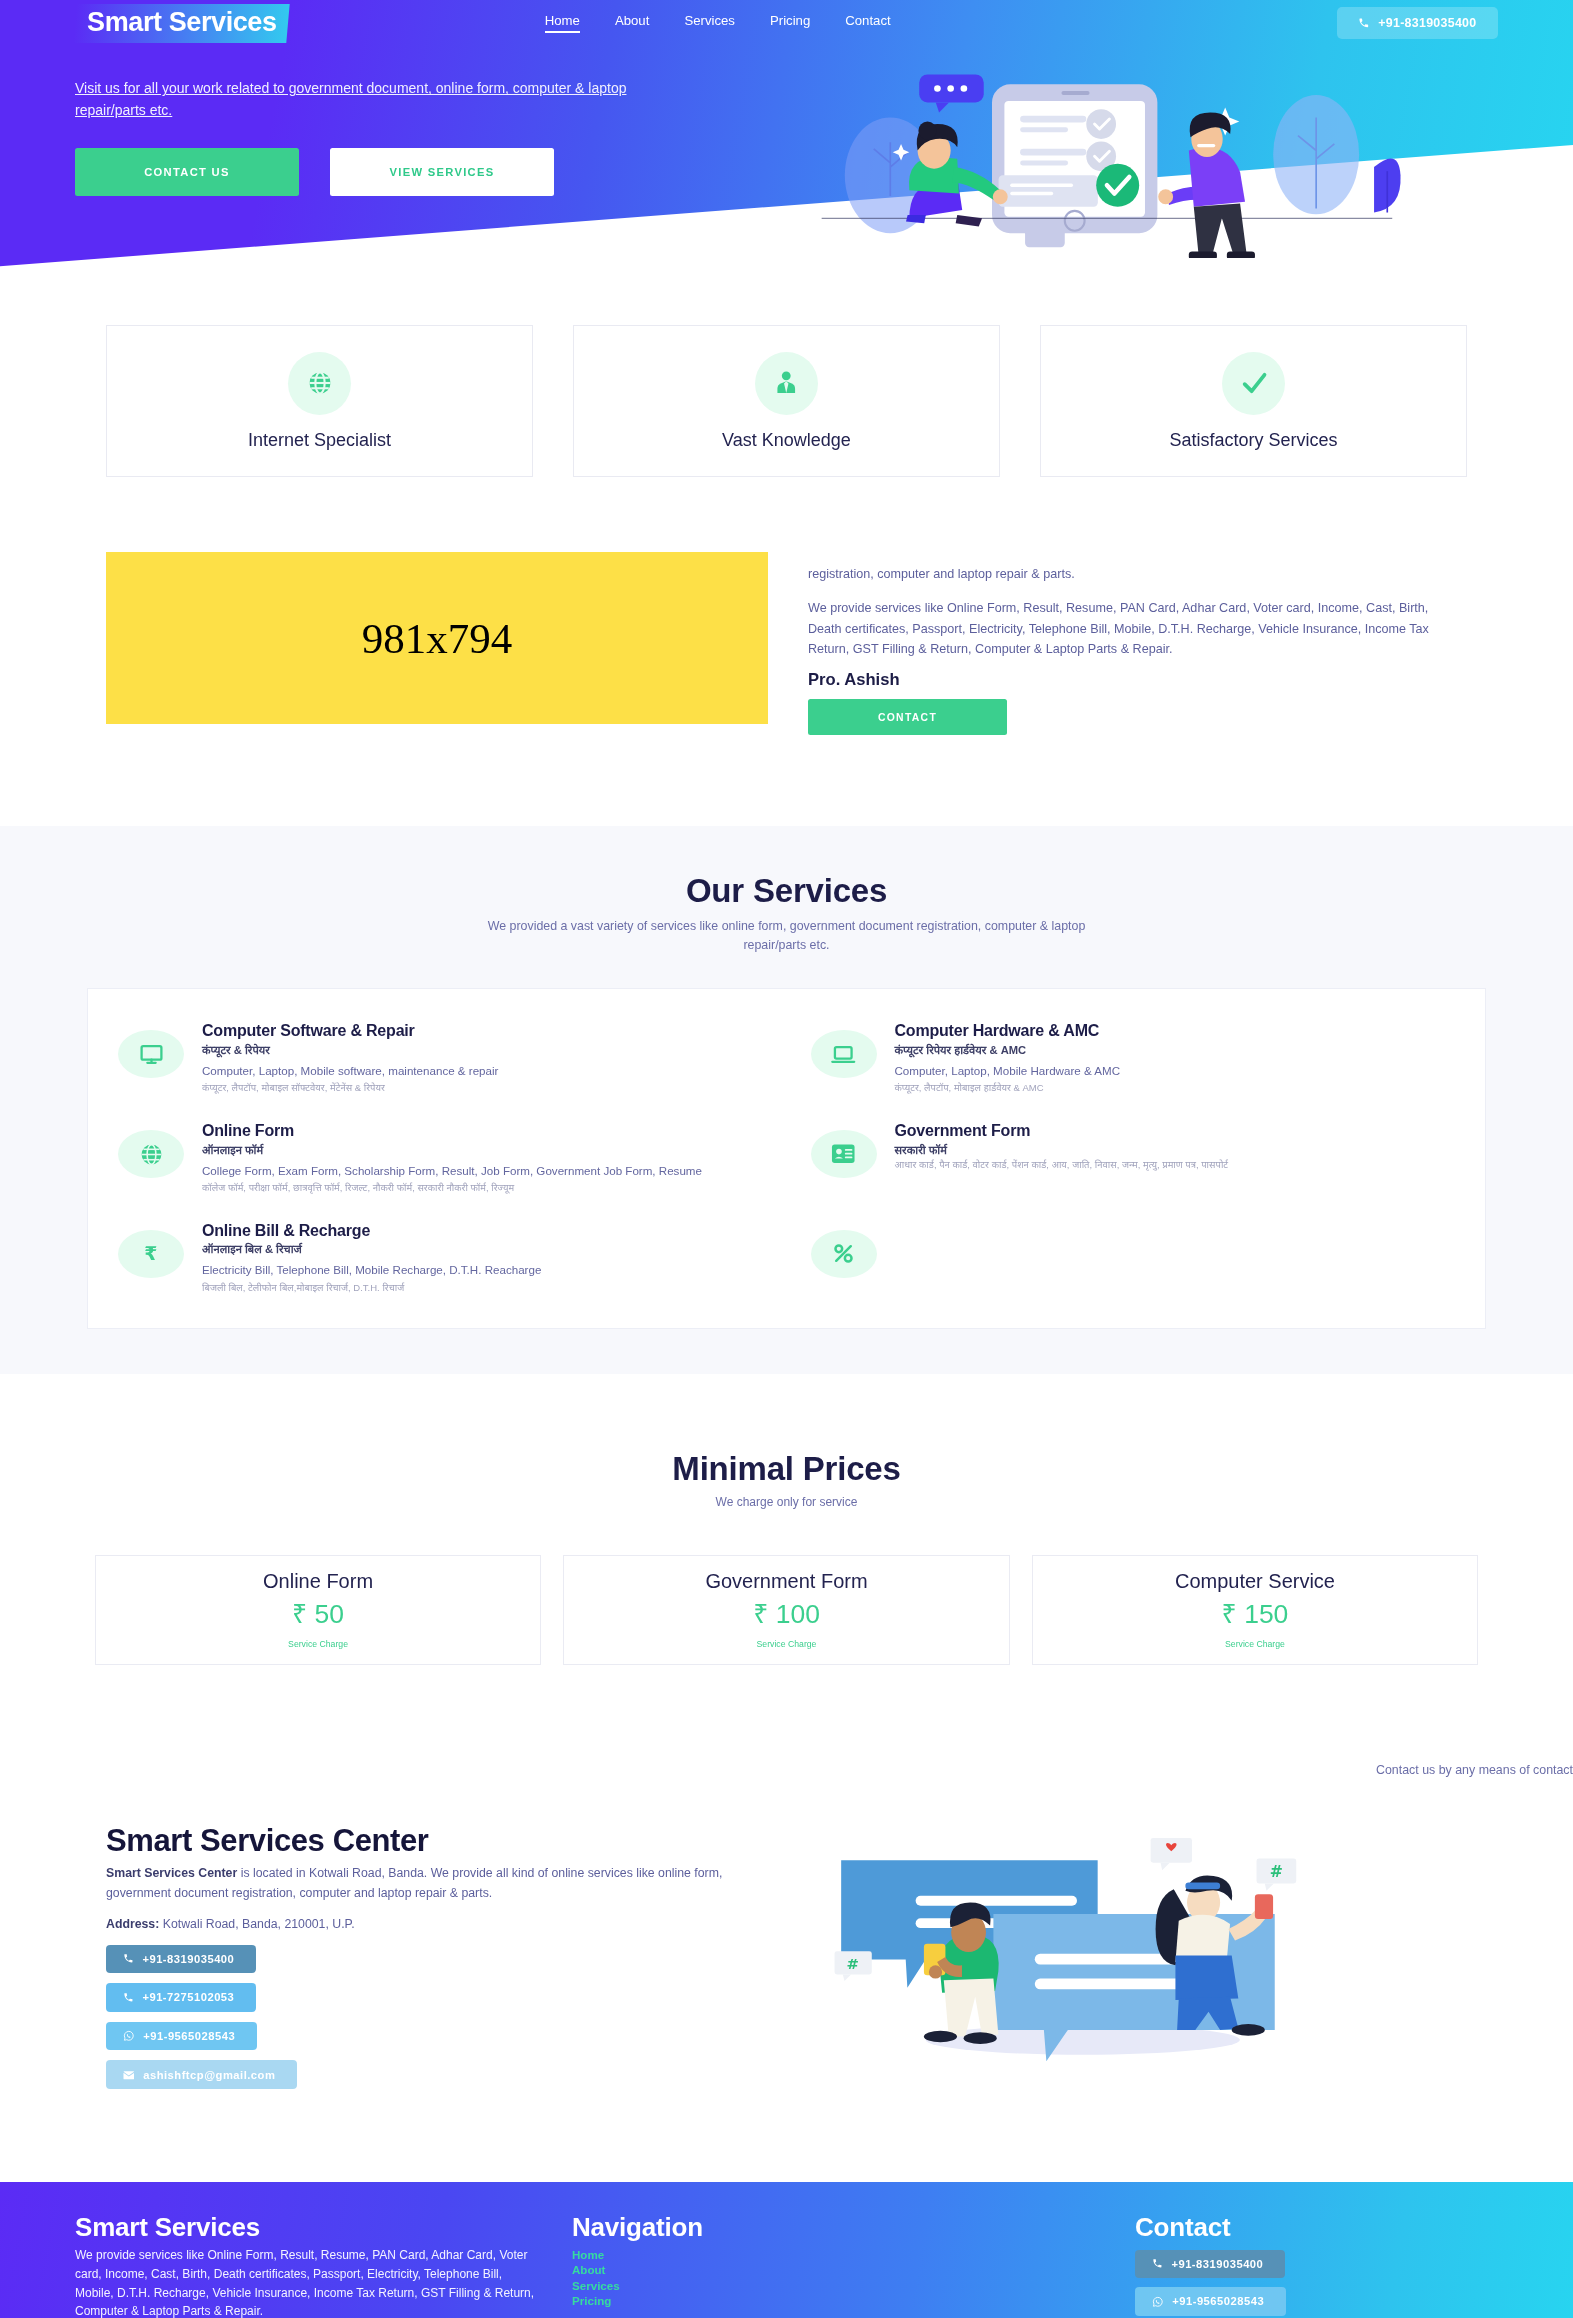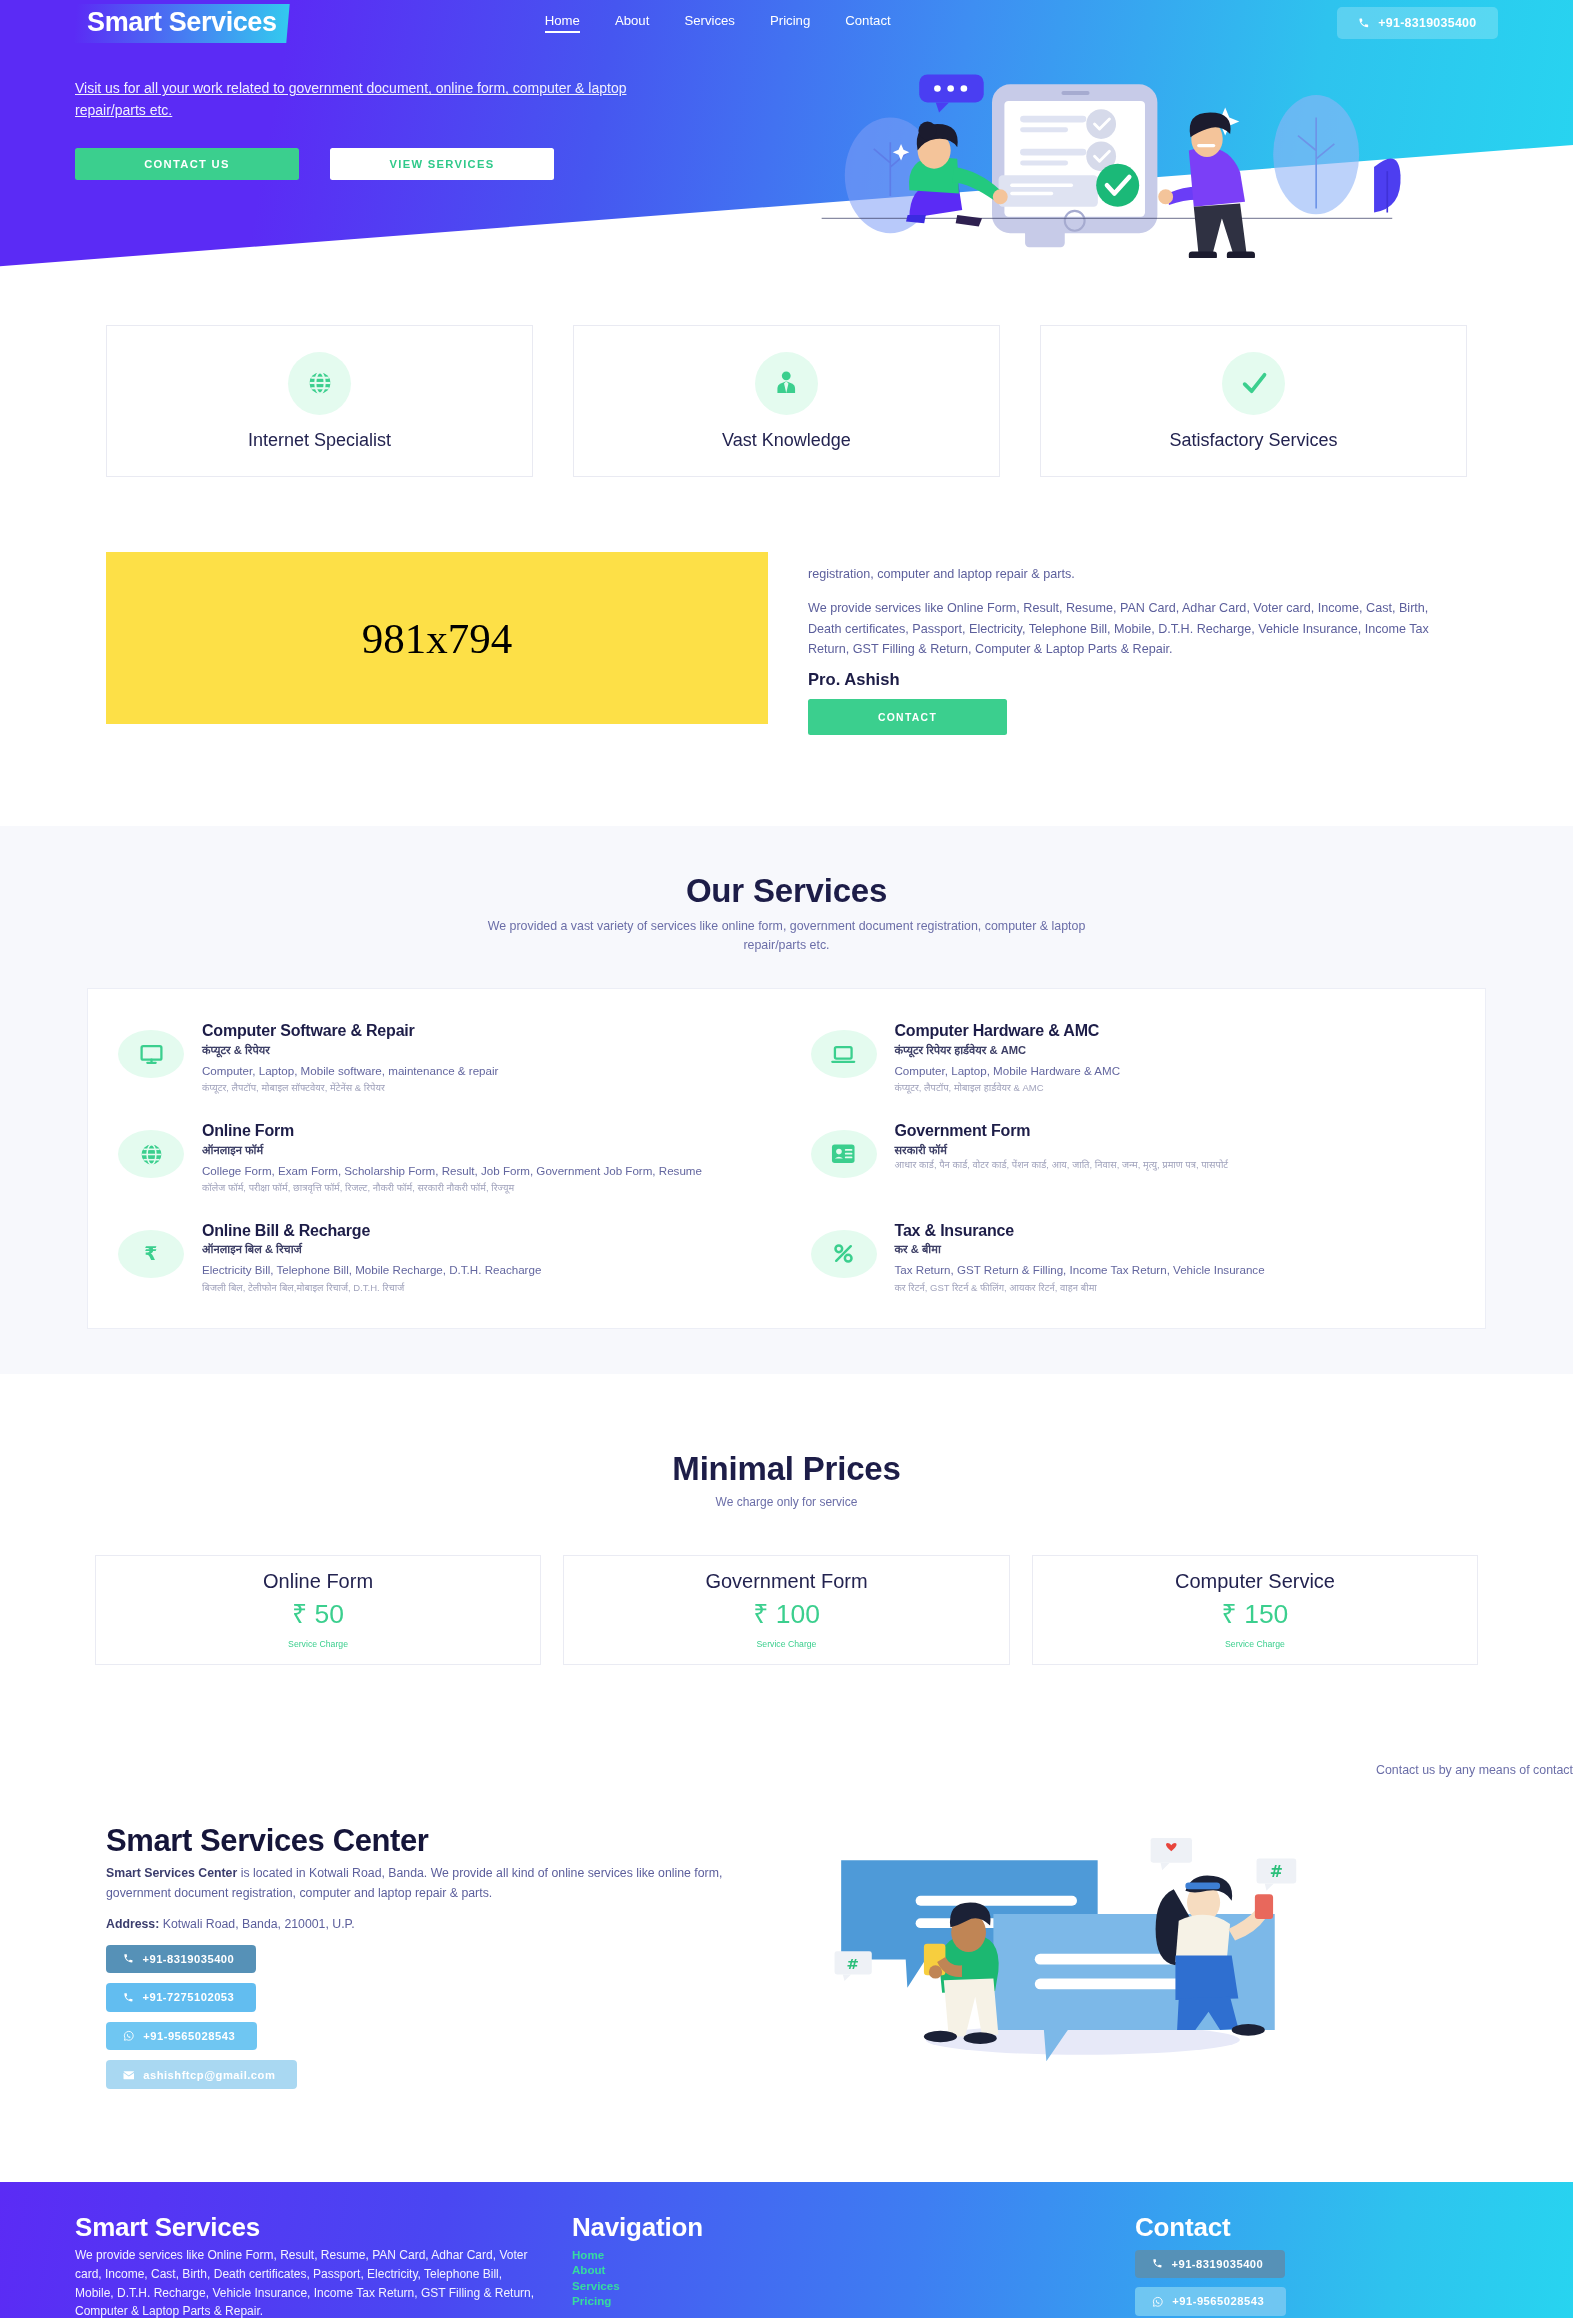--- a/index.html
+++ b/index.html
@@ -66,21 +66,21 @@
     letter-spacing:-0.3px; max-width:530px;
   }
   .hero-sub {
     margin-top:17.4px; color:#f1f0ff; font-size:14px; line-height:1.52; max-width:604px;
     font-weight:500;
     text-decoration:underline;
   }
   .hero-btns { margin-top:27px; display:flex; gap:31px; }
   .btn {
     border:none; cursor:pointer; font-size:11.2px; font-weight:700;
-    letter-spacing:1.3px; padding:10px 0; width:224px; text-align:center;
+    letter-spacing:1.3px; padding:18px 0; width:224px; text-align:center;
     border-radius:2.5px;
   }
   .btn-green { background:#3bcf8e; color:#ffffff; }
   .btn-white { background:#ffffff; color:#2fc98a; }
 
   
   .hero-art { position:absolute; right:91px; top:43px; width:679px; height:215px; z-index:3;}
 
   
   .features {
@@ -430,26 +430,20 @@
         </div>
       </div>
 
       <div class="srv">
         <div class="srv-ico">
           <svg width="25" height="25" viewBox="0 0 24 24" fill="none" stroke="#3bcf8e" stroke-width="2.4" stroke-linecap="round">
             <line x1="19" y1="5" x2="5" y2="19"></line>
               <circle cx="7.5" cy="7.5" r="3.2"></circle>
               <circle cx="16.5" cy="16.5" r="3.2"></circle>
           </svg>
-        </div>
-        <div class="srv-body">
-          <div class="srv-title">Tax &amp; Insurance</div>
-          <div class="srv-title-hi">कर &amp; बीमा</div>
-          <div class="srv-desc">Tax Return, GST Return &amp; Filling, Income Tax Return, Vehicle Insurance</div>
-          <div class="srv-desc-hi">कर रिटर्न, GST रिटर्न &amp; फीलिंग, आयकर रिटर्न, वाहन बीमा</div>
         </div>
       </div>
 
     </div>
   </section>
 
   <section class="pricing-sec">
     <h2 class="sec-title">Minimal Prices</h2>
     <p class="price-sub">We charge only for service</p>
     <div class="price-cards">

